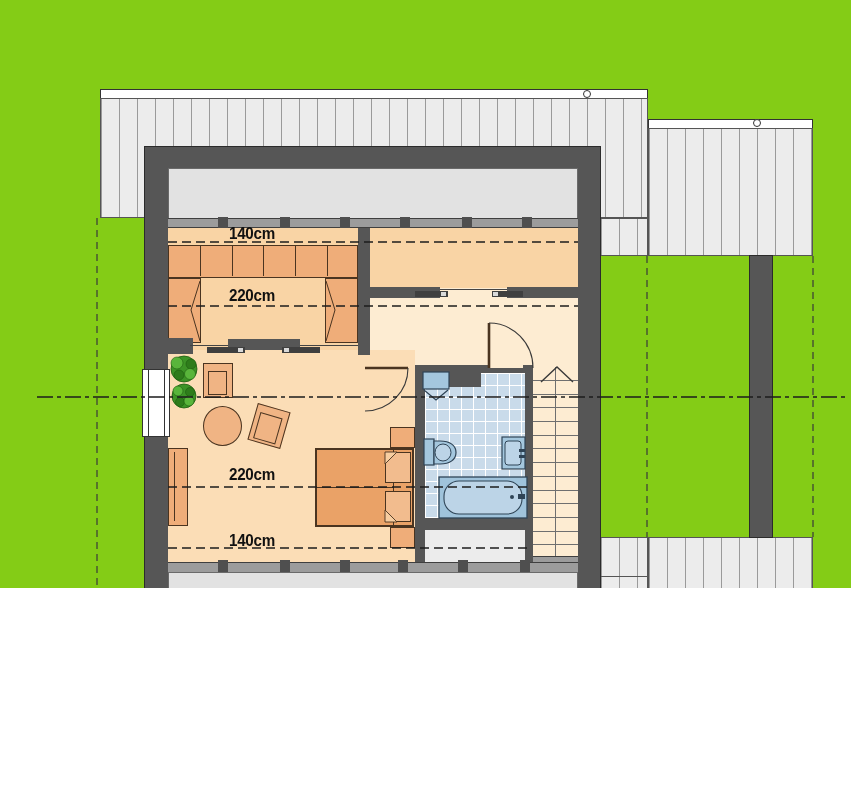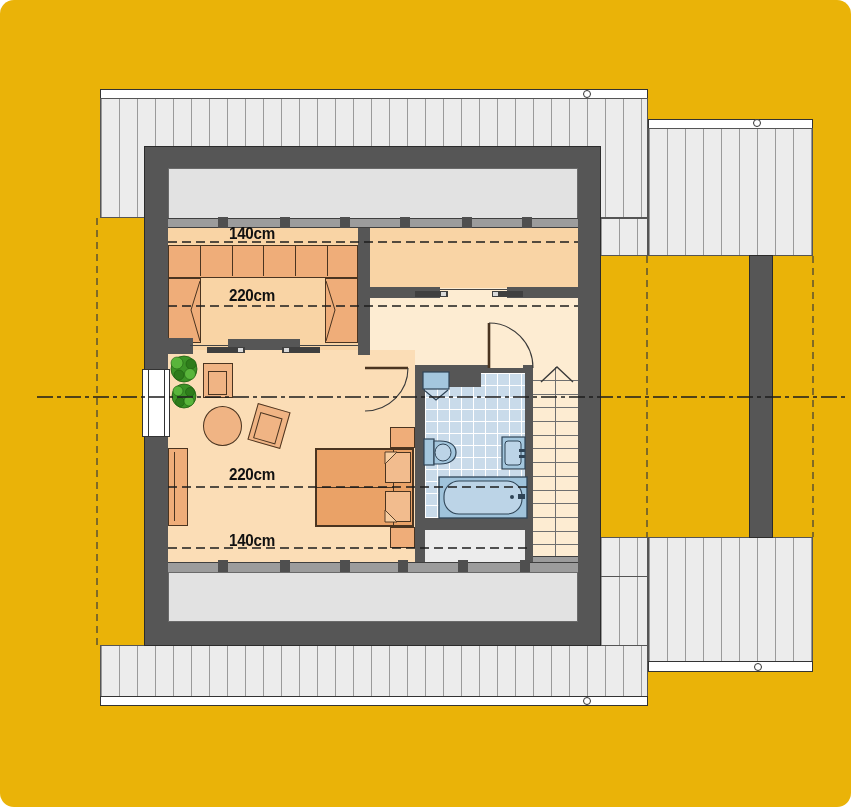--- a/index.html
+++ b/index.html
@@ -1,17 +1,17 @@
 <!DOCTYPE html>
 <html><head>
 <meta charset="utf-8">
 <style>
   html,body{margin:0;padding:0;background:#fff;}
-  #plan{position:relative;width:851px;height:807px;background:#eab308;overflow:hidden;
-        font-family:"Liberation Sans",sans-serif;border-radius:14px;}
+  #plan{position:relative;width:851px;height:588px;background:#84cc16;overflow:hidden;
+        font-family:"Liberation Sans",sans-serif;}
   .abs{position:absolute;box-sizing:border-box;}
   .hatch{background-color:#ececec;
          background-image:repeating-linear-gradient(90deg,#9a9a9a 0,#9a9a9a 1px,transparent 1px,transparent 18px);
          border:1px solid #555;}
   .gutter{background:#fff;border:1px solid #333;}
   .vent{width:8px;height:8px;border:1.4px solid #333;border-radius:50%;background:#fff;}
   .wall{background:#565656;}
   .leaf{background:#3f3f3f;}
   .handle{background:#d9d9d9;}
   .post{background:#4f4f4f;}

